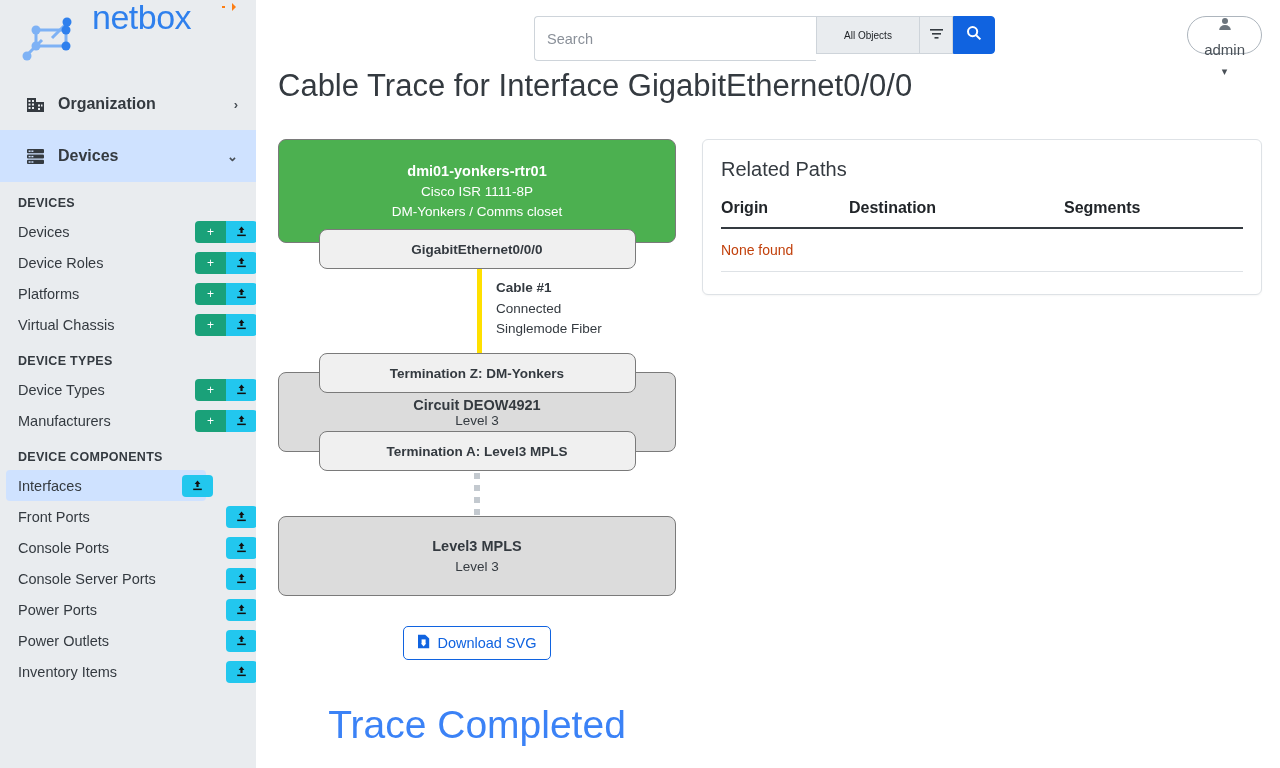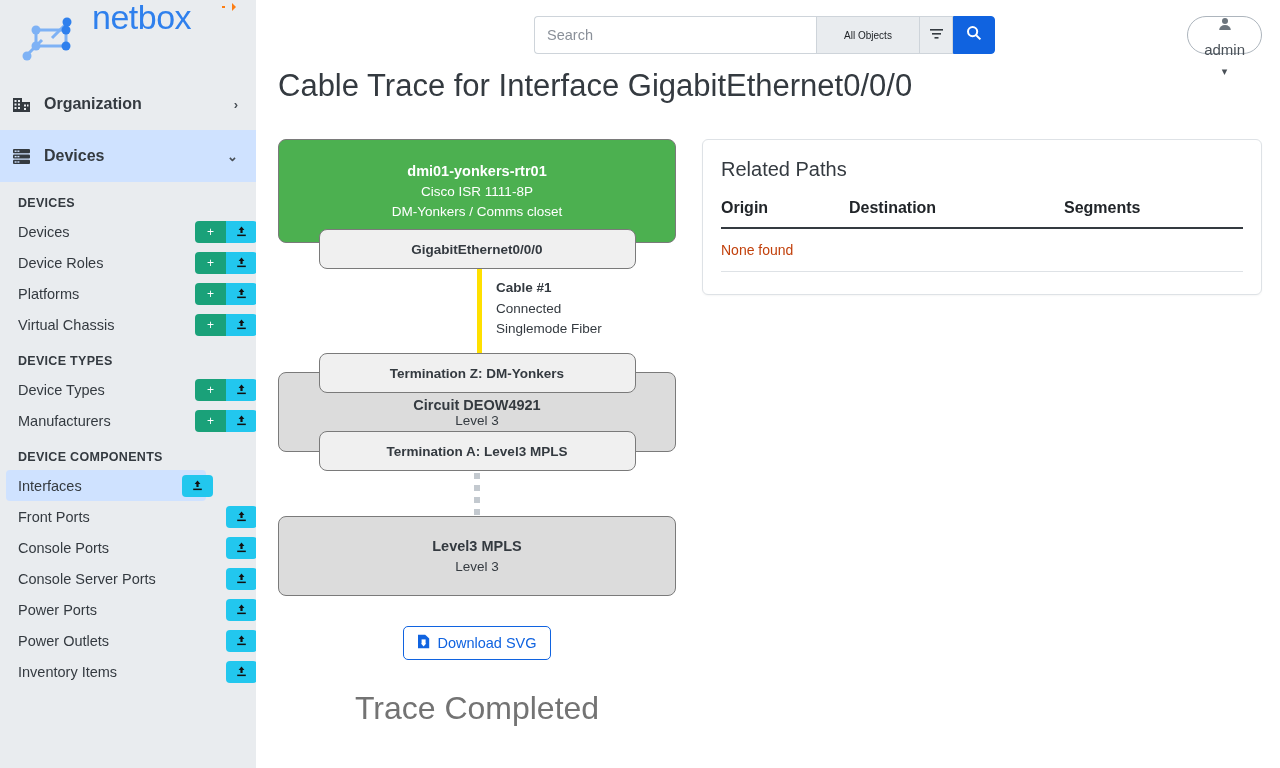--- a/index.html
+++ b/index.html
@@ -29,21 +29,21 @@
   }
   .brand-logo { display: flex; align-items: center; gap: 6px; }
   .brand-word {
     font-size: 34px; font-weight: 500; color: #2f80ed;
     letter-spacing: -0.5px; line-height: 1;
   }
   .pin-icon { margin-left: auto; color: #fd7e14; font-size: 15px; }
 
   .nav-group {
     display: flex; align-items: center;
-    height: 52px; padding: 0 18px 0 12px;
+    height: 52px; padding: 0 18px 0 26px;
     font-size: 16px; font-weight: 700; color: #343a40;
     cursor: pointer;
   }
   .nav-group .gi { width: 32px; display: flex; align-items: center; }
   .nav-group .chev { margin-left: auto; color: #495057; font-size: 13px; }
   .nav-group.active { background: #cfe2ff; }
 
   .sec-head {
     font-size: 12.5px; font-weight: 700; color: #343a40;
     letter-spacing: 0.3px;
@@ -76,21 +76,21 @@
 
   
   #main { flex: 1; height: 768px; position: relative; background:#fff; overflow:hidden; }
 
   #topbar {
     height: 70px; display: flex; align-items: center;
     padding: 0 18px;
   }
   .search-wrap { display: flex; margin: 0 auto 0 260px; height: 38px; }
   .search-input {
-    width: 282px; height: 38px;
+    width: 282px; height: 45px;
     border: 1px solid #ced4da; border-right: none;
     border-radius: 4px 0 0 4px;
     padding: 0 12px; font-size: 14.5px; color: #212529;
     background: #fff; outline: none;
     font-family: "Liberation Sans", sans-serif;
   }
   .search-input::placeholder { color: #8a9099; }
   .obj-select {
     height: 38px; min-width: 104px;
     background: #e9ecef; border: 1px solid #ced4da;
@@ -198,22 +198,22 @@
   .dl-row { display: flex; justify-content: center; margin-top: 30px; }
   .dl-btn {
     display: inline-flex; align-items: center; gap: 7px;
     border: 1px solid #1063e0; border-radius: 5px;
     background: #fff; color: #1063e0;
     font-size: 14.5px; padding: 7px 13px;
     cursor: pointer;
     font-family: "Liberation Sans", sans-serif;
   }
   .trace-done {
-    text-align: center; margin-top: 30px;
-    font-size: 32px; color: #737373; font-weight: 400;
+    text-align: center; margin-top: 43px;
+    font-size: 39px; color: #3b82f6; font-weight: 400;
   }
 
   
   .card {
     border: 1px solid #dee2e6; border-radius: 6px;
     background: #fff; padding: 18px 18px 22px 18px;
     box-shadow: 0 1px 2px rgba(0,0,0,.04);
   }
   .card-title {
     font-size: 20px; font-weight: 400; color: #343a40;

